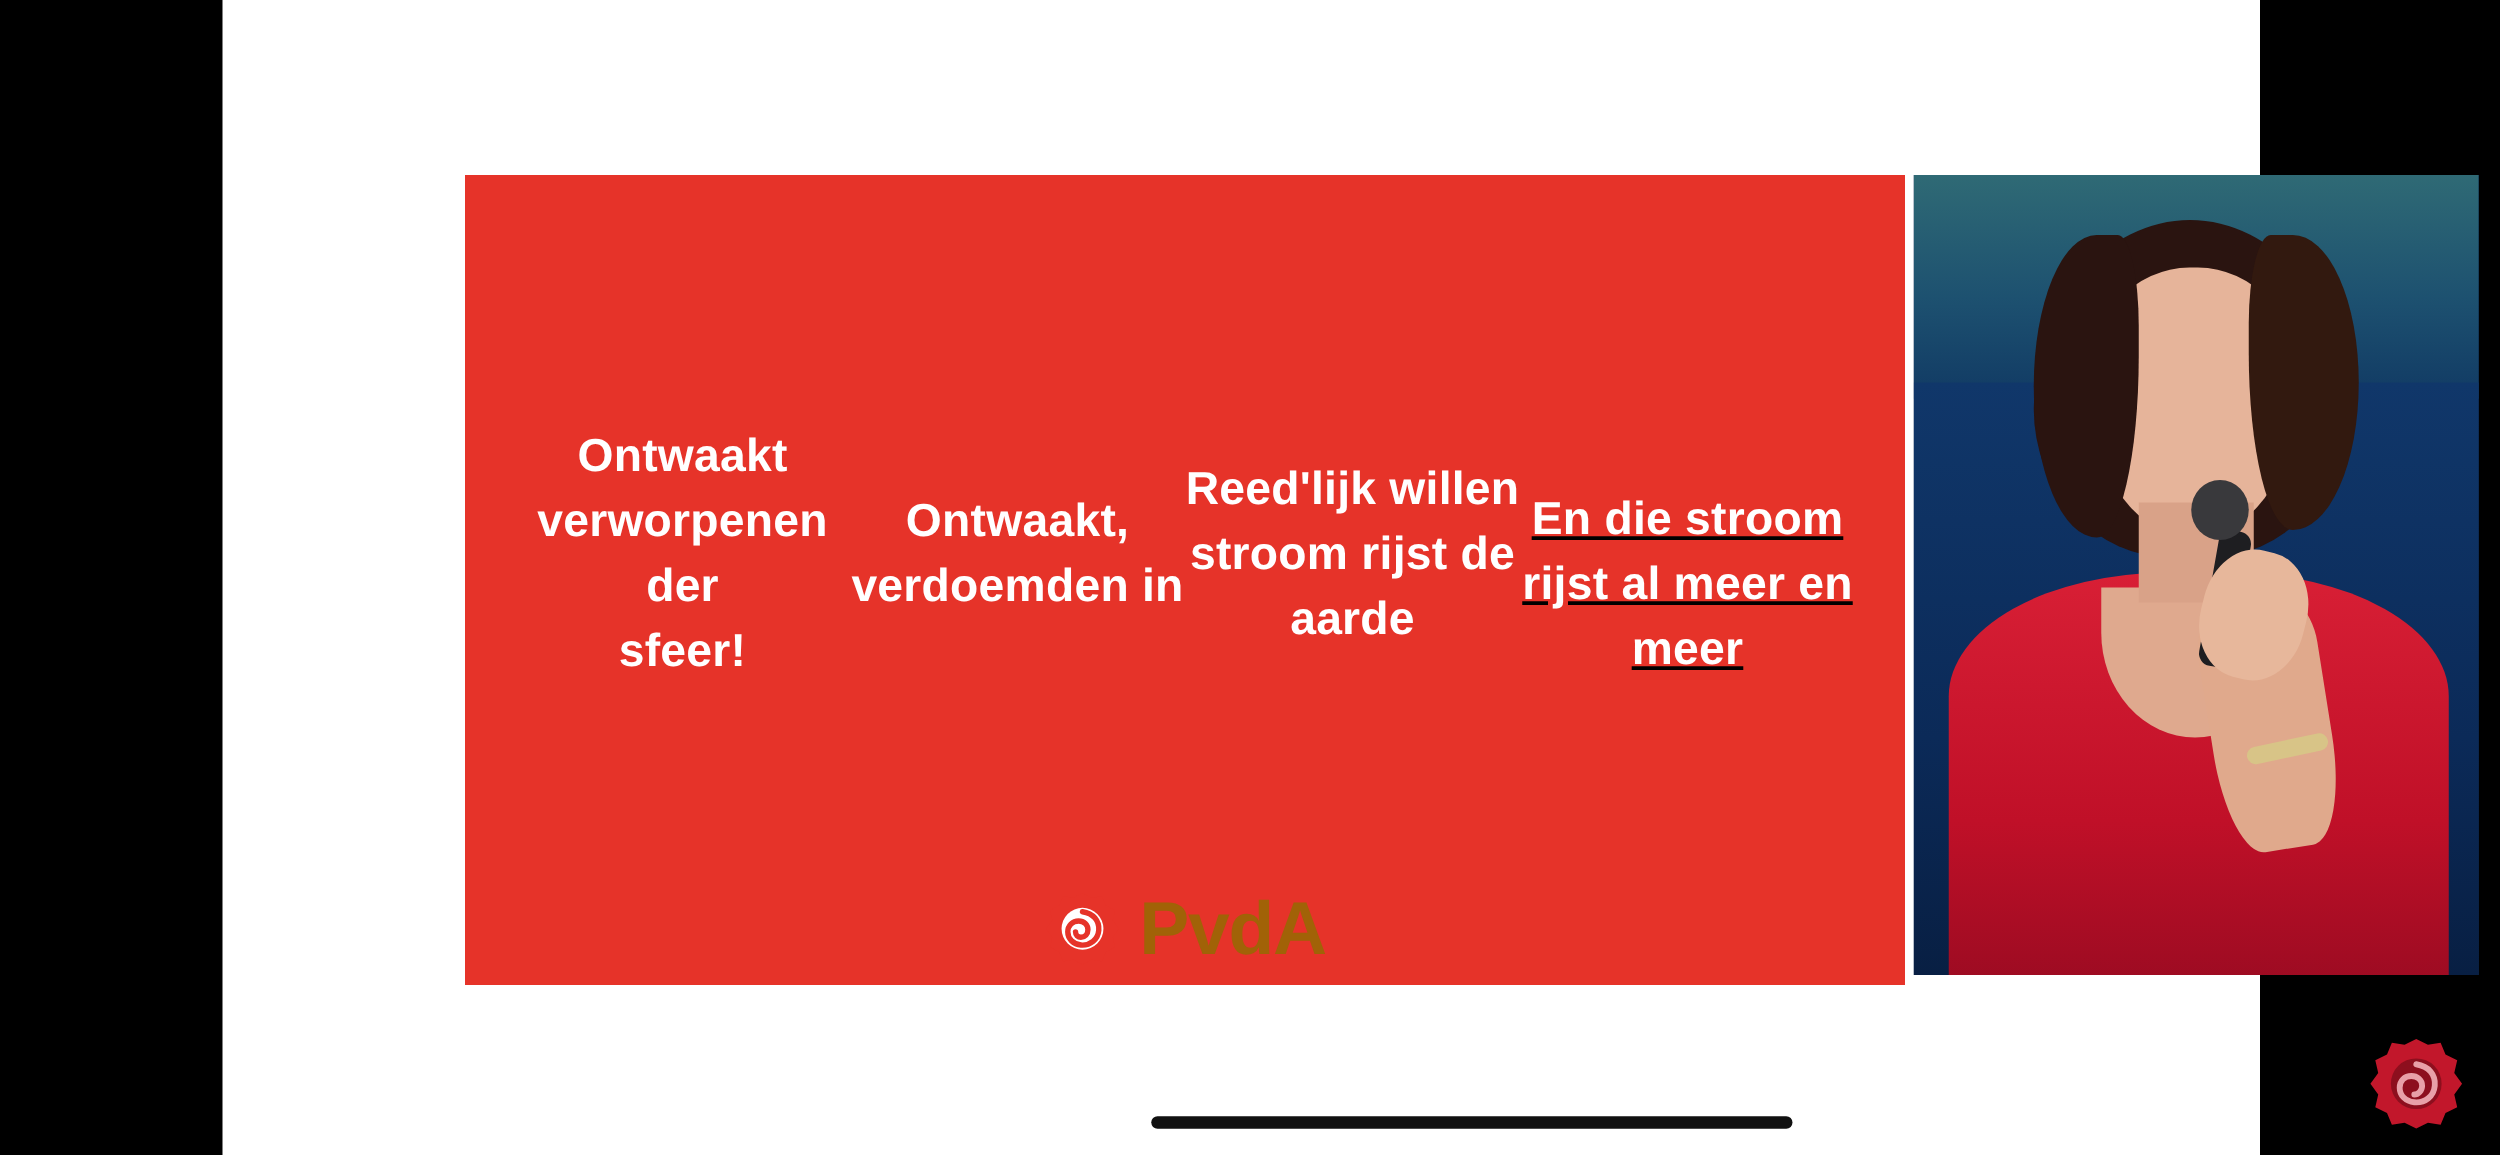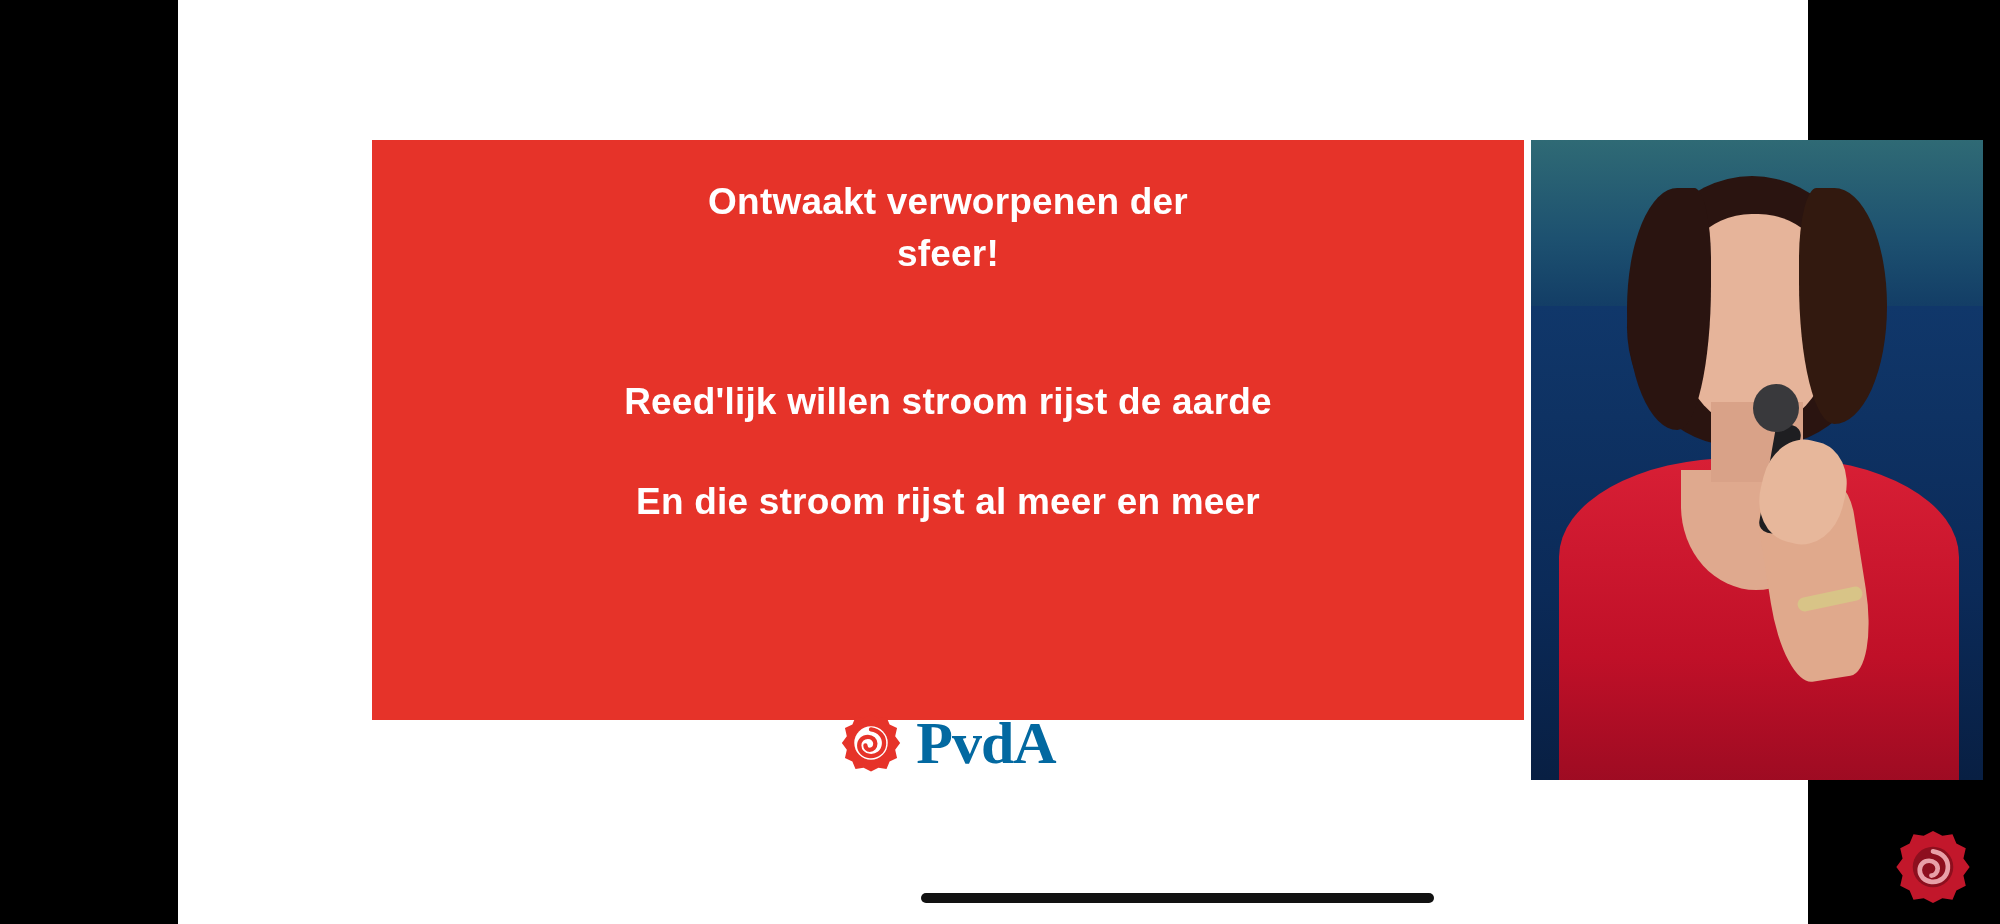--- a/index.html
+++ b/index.html
@@ -28,45 +28,44 @@
     height: 924px;
     background: #ffffff;
   }
 
   
   .lyrics-panel {
     position: absolute;
     left: 194px;
     top: 140px;
     width: 1152px;
-    height: 580px;
+    height: 648px;
     background: #e63329;
     box-sizing: border-box;
     padding: 36px 40px 30px 40px;
     display: flex;
-    flex-direction: column;
     align-items: center;
     justify-content: flex-start;
   }
 
   .lyric-line {
     color: #ffffff;
     font-weight: bold;
     font-size: 37px;
     line-height: 52px;
     text-align: center;
     width: 100%;
     letter-spacing: 0.2px;
   }
 
   .lyric-block {
     margin-bottom: 48px;
     width: 100%;
   }
-  .lyric-block.last { margin-bottom: 0; }
+  .lyric-block.last { margin-bottom: 0; text-decoration: underline; }
 
   
   .logo-row {
     position: absolute;
     left: 194px;
     top: 700px;
     width: 1152px;
     height: 86px;
     display: flex;
     align-items: center;
@@ -74,26 +73,25 @@
   }
 
   .rose-mark {
     width: 62px;
     height: 62px;
     margin-right: 14px;
     flex: 0 0 auto;
   }
 
   .brand-text {
-    color: #0369a1;
+    color: #a16207;
     font-size: 60px;
     font-weight: bold;
     letter-spacing: -1px;
     line-height: 60px;
-    font-family: Liberation Serif, serif;
   }
 
   
   .speaker-photo {
     position: absolute;
     left: 1353px;
     top: 140px;
     width: 452px;
     height: 640px;
     overflow: hidden;
@@ -256,20 +254,21 @@
   <div class="slide-surface">
 
     <div class="lyrics-panel">
 
       <div class="lyric-block">
         <div class="lyric-line">Ontwaakt verworpenen der</div>
         <div class="lyric-line">sfeer!</div>
       </div>
 
       <div class="lyric-block">
+        <div class="lyric-line">Ontwaakt, verdoemden in</div>
       </div>
 
       <div class="lyric-block">
         <div class="lyric-line">Reed'lijk willen stroom rijst de aarde</div>
       </div>
 
       <div class="lyric-block last">
         <div class="lyric-line">En die stroom rijst al meer en meer</div>
       </div>
 

